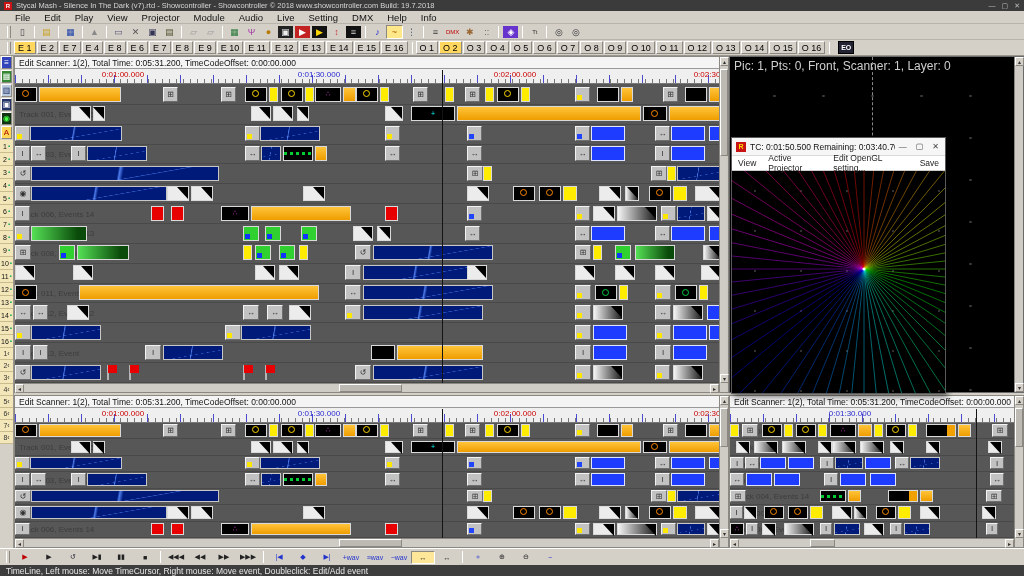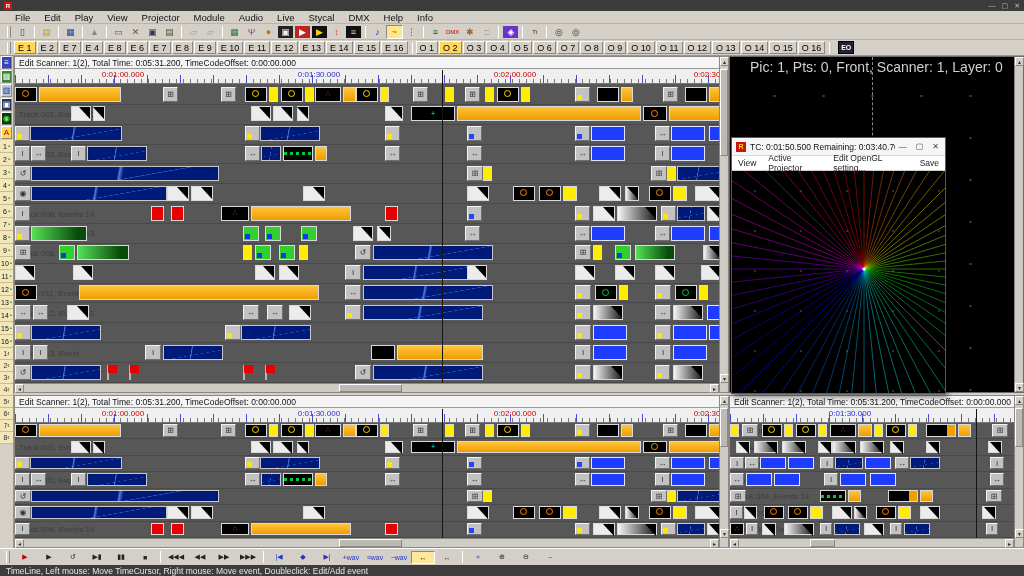--- a/index.html
+++ b/index.html
@@ -93,21 +93,21 @@
   .hscroll{position:absolute;left:0;right:9px;bottom:0;height:9px;background:#cfccc5;border-top:1px solid #8a8881;}
   .vscroll{position:absolute;top:0;bottom:0;right:0;width:9px;background:#cfccc5;border-left:1px solid #8a8881;}
   .sb-arrow{position:absolute;font-size:6px;line-height:9px;width:9px;height:9px;text-align:center;color:#333;
             background:#d4d0c8;border:1px solid;border-color:#fff #8a8881 #8a8881 #fff;}
   .sb-thumb{position:absolute;background:#bdbab4;border:1px solid;border-color:#fff #8a8881 #8a8881 #fff;}
 
   
   #preview{position:absolute;left:729px;top:56px;width:295px;height:337px;background:#000;border:1px solid #6a6a6a;
            background-image:radial-gradient(circle,#3c3c3c 1px,transparent 1.4px);
            background-size:49px 42px;background-position:20px 18px;}
-  #preview .info{position:absolute;left:20px;top:2px;font-size:14px;color:#cfcfcf;}
+  #preview .info{position:absolute;left:4px;top:2px;font-size:12px;color:#cfcfcf;}
   #preview .midline{position:absolute;left:142px;top:0;bottom:0;width:0;border-left:1px dashed #8a8a8a;}
   #preview .vscroll{z-index:2;}
 
   
   #floatwin{position:absolute;left:731px;top:137px;width:215px;height:257px;background:#000;
             border:1px solid #5a5a5a;box-shadow:2px 3px 6px rgba(0,0,0,.5);z-index:10;}
   #floatwin .fw-title{height:18px;background:#f6f6f6;display:flex;align-items:center;gap:4px;
             font-size:8.5px;padding:0 4px;color:#111;border-bottom:1px solid #dadada;}
   #floatwin .fw-title .appico{width:10px;height:10px;background:#c81414;color:#ffd800;font-size:7px;
             line-height:10px;text-align:center;font-weight:bold;}
@@ -126,36 +126,37 @@
   #statusbar{position:absolute;left:0;top:565px;width:1024px;height:11px;background:#3d3d3d;color:#e8e8e8;
              font-size:8.5px;display:flex;align-items:center;padding:0 6px;}
   #statusbar .sright{margin-left:auto;display:flex;gap:26px;padding-right:14px;}
 </style>
 </head>
 <body>
 
 <div id="app">
   <div id="titlebar">
     <span class="appico">R</span>
+    <span>Stycal Mash - Silence In The Dark (v7).rtd - Showcontroller  - Showcontroller © 2018 www.showcontroller.com   Build: 19.7.2018</span>
     <span class="wbtns" id="winbtns">
         <span>—</span>
         <span>▢</span>
         <span>✕</span>
       </span>
   </div>
   <div id="menubar">
       <span class="menu-item">File</span>
       <span class="menu-item">Edit</span>
       <span class="menu-item">Play</span>
       <span class="menu-item">View</span>
       <span class="menu-item">Projector</span>
       <span class="menu-item">Module</span>
       <span class="menu-item">Audio</span>
       <span class="menu-item">Live</span>
-      <span class="menu-item">Stycal</span>
+      <span class="menu-item">Setting</span>
       <span class="menu-item">DMX</span>
       <span class="menu-item">Help</span>
       <span class="menu-item">Info</span>
     </div>
   <div id="toolbar1">
       <div class="grip"></div>
       <button class="tbtn" style="color: rgb(68, 68, 68);">▯</button>
       <div class="tsep"></div>
       <button class="tbtn" style="color: rgb(201, 162, 39);">▤</button>
       <div class="tsep"></div>

